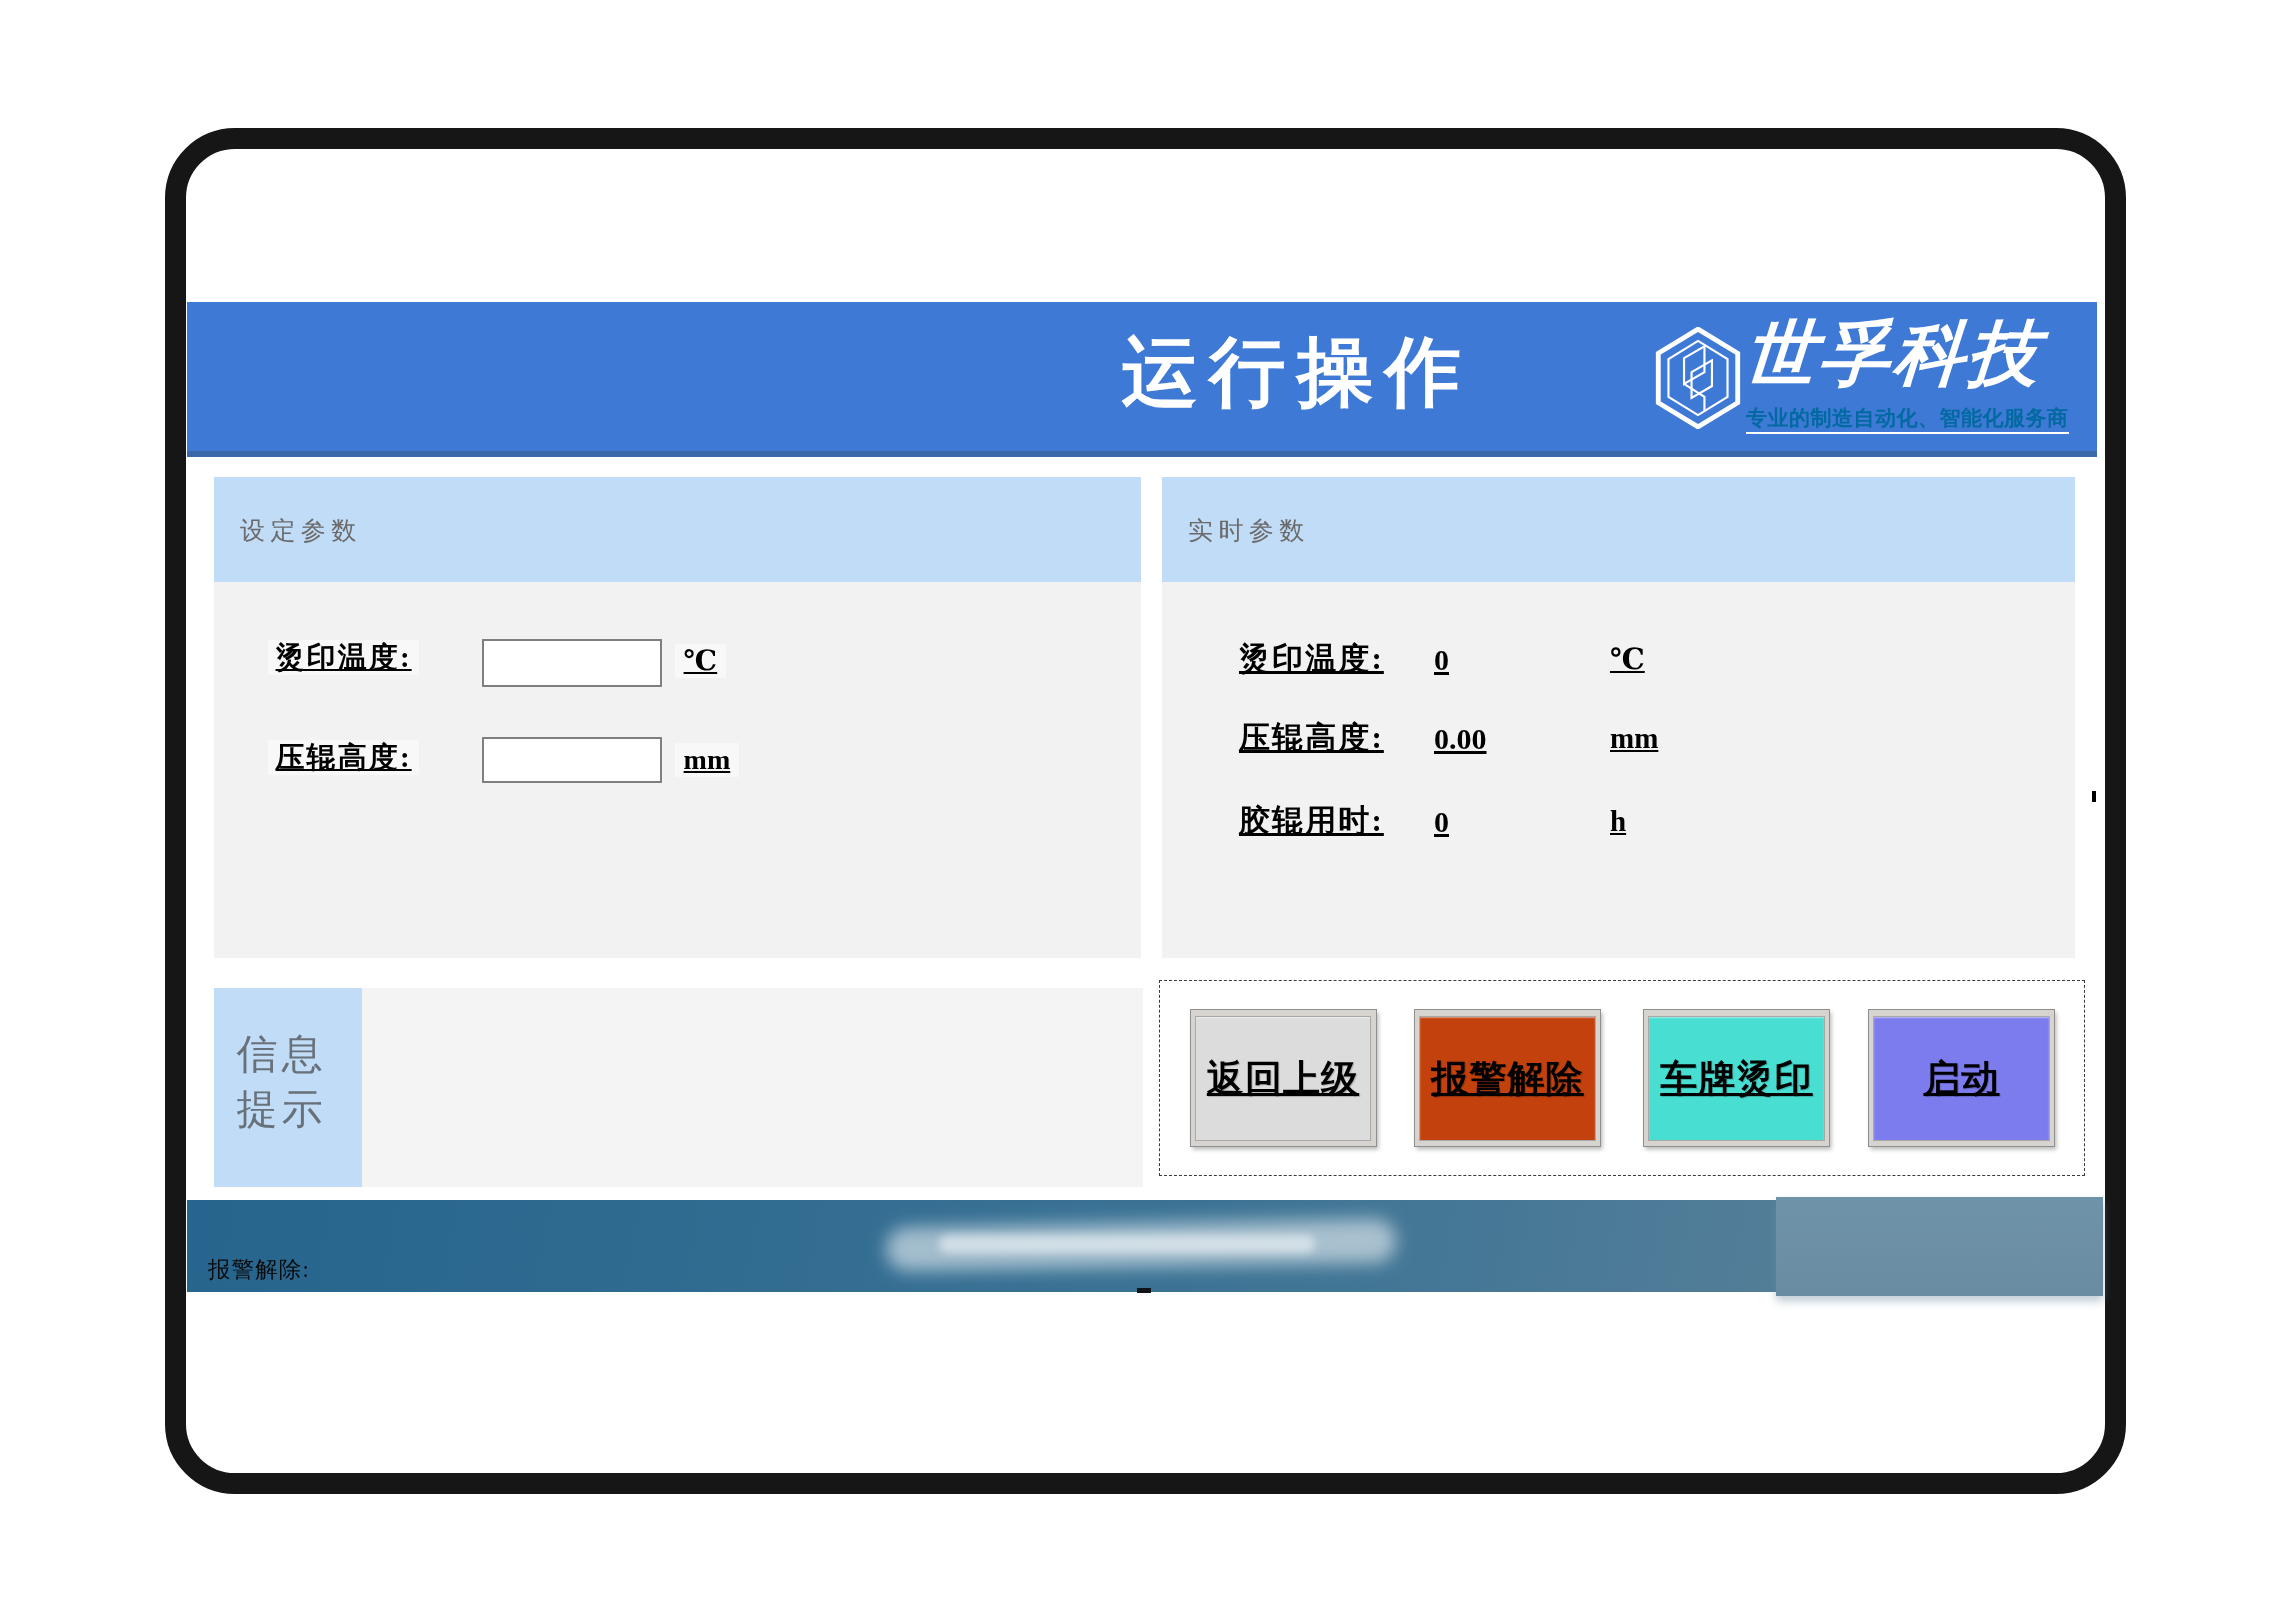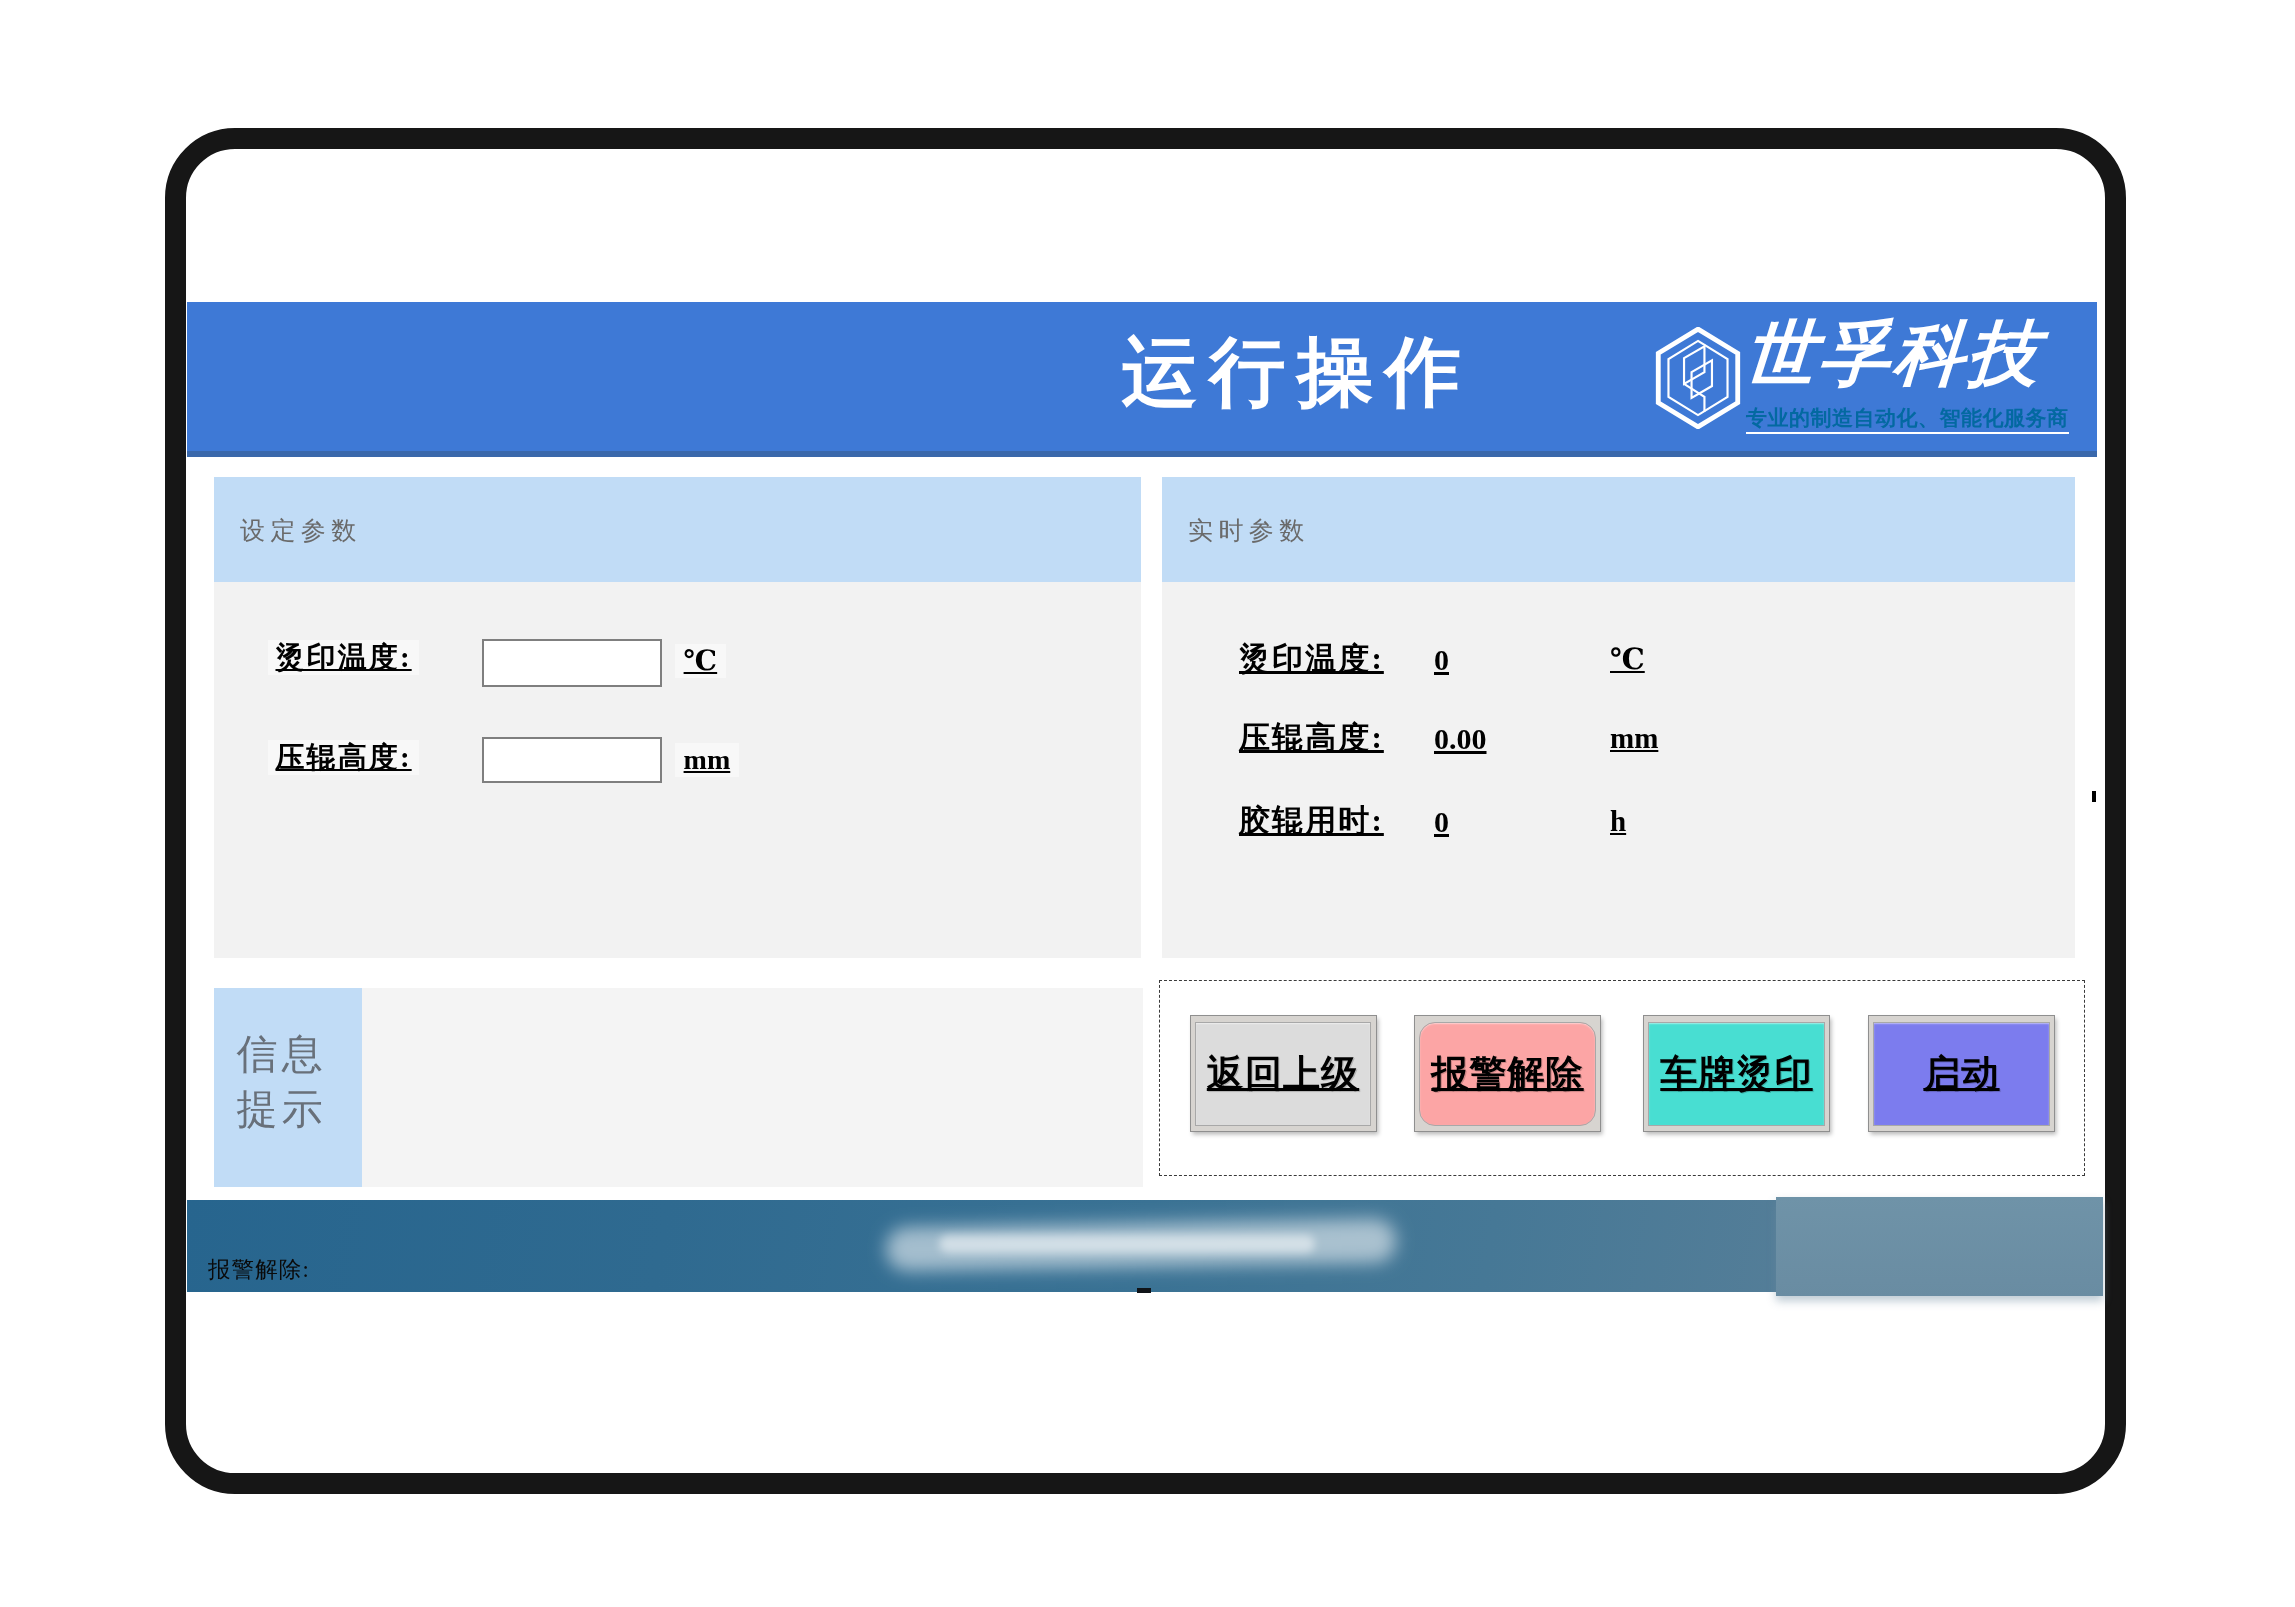--- a/index.html
+++ b/index.html
@@ -50,21 +50,21 @@
 
   
   .info-box{left:214px;top:988px;width:149px;height:199px;background:#c1dcf6;
             box-sizing:border-box;padding:39px 0 0 22.5px;color:#68707a;
             font-size:41px;line-height:55px;letter-spacing:4.3px;}
   .info-msg{left:362px;top:988px;width:781px;height:199px;background:#f4f4f4;}
 
   
   .btn-zone{left:1159px;top:980px;width:926px;height:196px;background:#ffffff;
             border:1.6px dashed #3a3a3a;box-sizing:border-box;}
-  .hmi-btn{position:absolute;top:34px;width:187px;height:117px;background:#d7d4d0;
+  .hmi-btn{position:absolute;top:28px;width:187px;height:138px;background:#d7d4d0;
            border:1.1px solid #8f8f8f;box-sizing:border-box;cursor:pointer;
            box-shadow:2.1px 3.2px 4.3px rgba(0,0,0,0.28);}
   .btn-face{position:absolute;left:4.3px;right:4.3px;top:5.9px;bottom:4.8px;
             border:0.5px solid #a8a8a8;display:flex;align-items:center;
             justify-content:center;box-shadow:inset 0 1.1px 1.6px rgba(255,255,255,0.5);}
   .btn-label{font-size:37px;letter-spacing:1.1px;white-space:nowrap;
              text-shadow:1.1px 1.1px 0 rgba(0,0,0,0.18);}
   .b1{left:29.5px;} .b2{left:254px;} .b3{left:483px;} .b4{left:708px;}
 
   
@@ -141,21 +141,21 @@
 </div>
 <div class="abs info-msg"></div>
 
 <div class="abs btn-zone">
   <div class="hmi-btn b1">
     <div class="btn-face" style="background-color: rgb(220, 220, 220);">
       <span class="cjk-serif btn-label">返回上级</span>
     </div>
   </div>
   <div class="hmi-btn b2">
-    <div class="btn-face" style="background-color: #fca5a5; border-radius: 16px;">
+    <div class="btn-face" style="background-color: #c2410c;">
       <span class="cjk-serif btn-label">报警解除</span>
     </div>
   </div>
   <div class="hmi-btn b3">
     <div class="btn-face" style="background-color: rgb(72, 222, 210);">
       <span class="cjk-serif btn-label">车牌烫印</span>
     </div>
   </div>
   <div class="hmi-btn b4">
     <div class="btn-face" style="background-color: rgb(124, 124, 238);">

